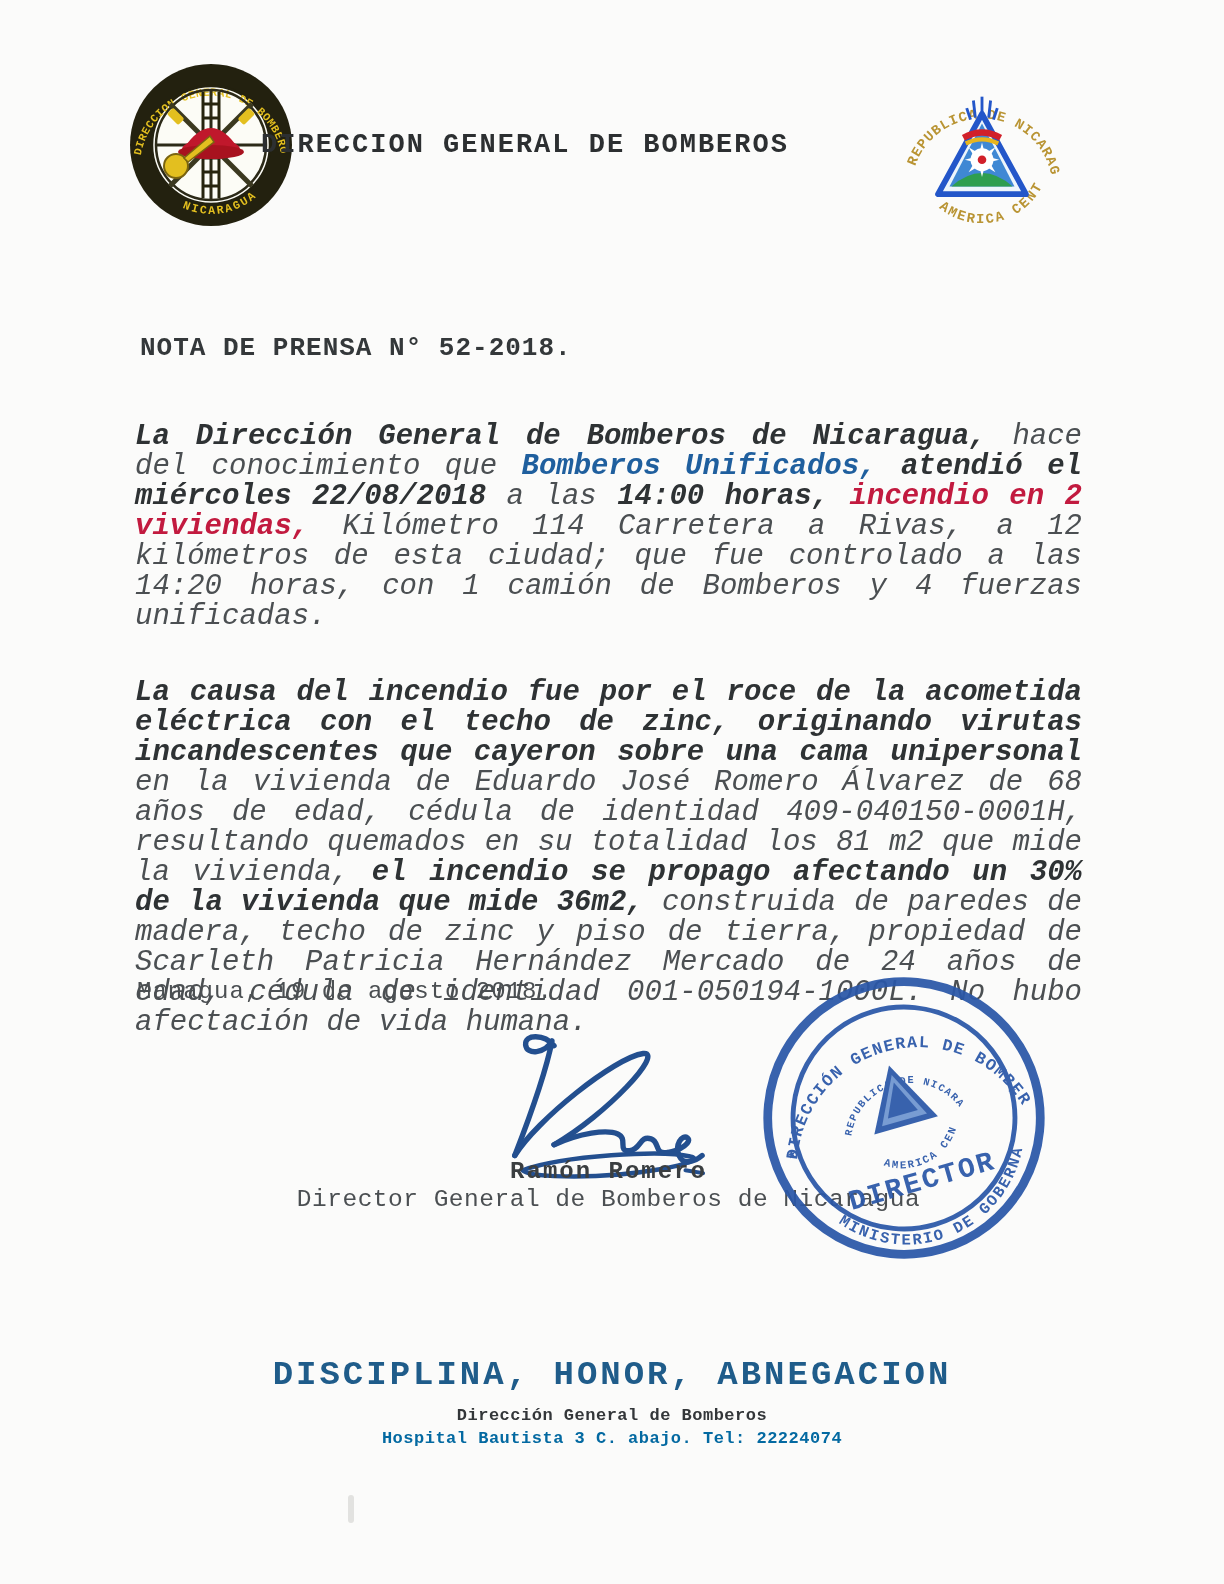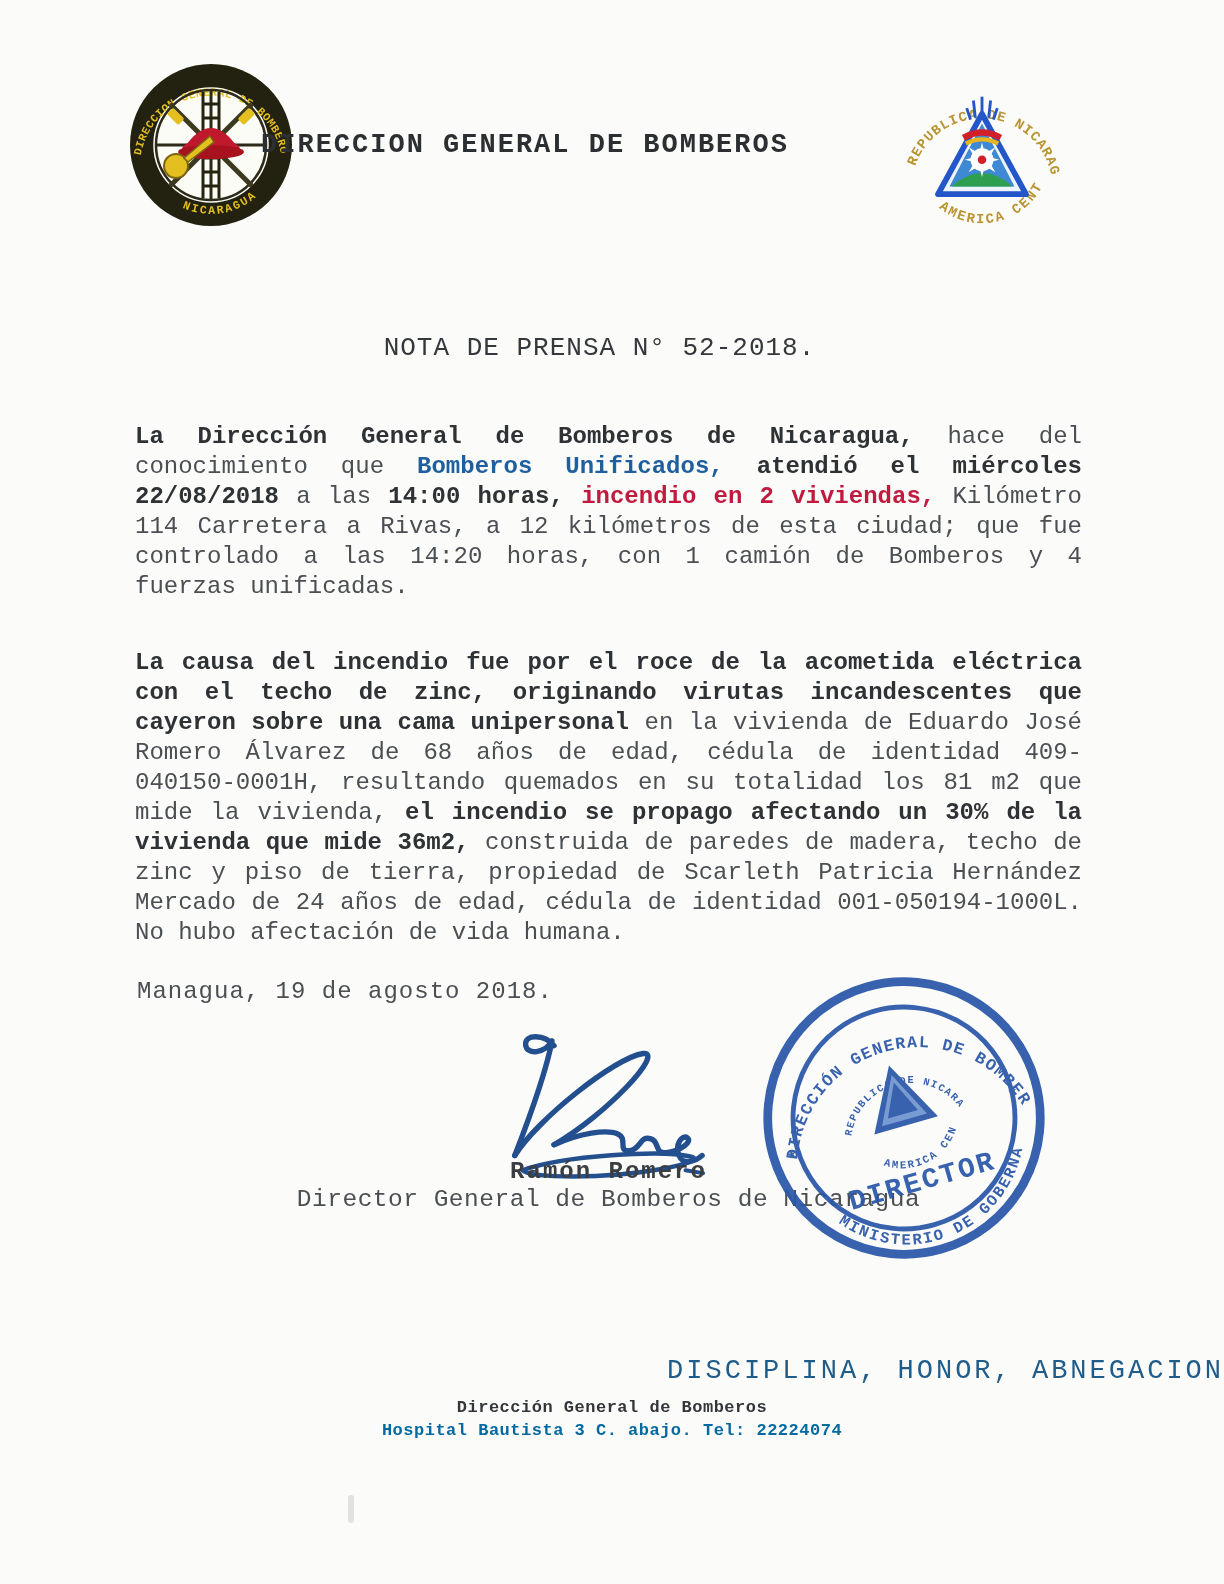--- a/index.html
+++ b/index.html
@@ -22,30 +22,31 @@
   .national-emblem{position:absolute;left:896px;top:68px;width:172px;height:172px;}
   .doc-title{
     position:absolute;left:135px;top:130px;width:780px;
     text-align:center;
     font-weight:700;font-size:27px;letter-spacing:2px;
     color:#2c2f31;white-space:nowrap;
   }
 
   
   .subject-line{
-    position:absolute;left:126px;top:333px;width:947px;
-    text-align:center;font-weight:400;font-size:26px;letter-spacing:1px;
+    position:absolute;left:140px;top:333px;width:947px;
+    font-weight:700;font-size:26px;letter-spacing:1px;
     color:#34383a;white-space:nowrap;
   }
 
   
   .body-text{
     position:absolute;left:135px;top:422px;width:947px;
-    font-size:24px;line-height:30px;
+    font-size:29px;line-height:30px;
     text-align:justify;
+    font-style:italic;
   }
   .body-text p{margin:0 0 46px 0;}
   .seg-regular{color:#4b4f52;}
   .seg-bold{font-weight:700;color:#2e3234;}
   .seg-bold-blue{font-weight:700;color:var(--accent-blue,#1f5f9e);}
   .seg-bold-red{font-weight:700;color:var(--alert-red,#c21a3f);}
   .date-line{
     position:absolute;left:137px;top:978px;
     font-size:24px;letter-spacing:1px;color:#4b4f52;white-space:nowrap;
   }
@@ -63,22 +64,22 @@
   .stamp-svg{
     position:absolute;left:758px;top:972px;width:292px;height:292px;
     opacity:0.93;
   }
 
   
   .footer{
     position:absolute;left:0;top:1356px;width:1224px;text-align:center;
   }
   .motto{
-    font-weight:400;font-size:27px;letter-spacing:3px;
-    color:var(--motto-blue,#1f5c8a);white-space:nowrap;text-align:right;
+    font-weight:700;font-size:34px;letter-spacing:3px;
+    color:var(--motto-blue,#1f5c8a);white-space:nowrap;
   }
   .footer-org{
     margin-top:12px;font-weight:700;font-size:17px;letter-spacing:0.5px;color:#333639;
   }
   .footer-address{
     margin-top:4px;font-weight:700;font-size:17px;letter-spacing:0.5px;color:#0369a1;
   }
 
   svg text{font-family:"Liberation Mono", monospace;}
   .scan-smudge{

